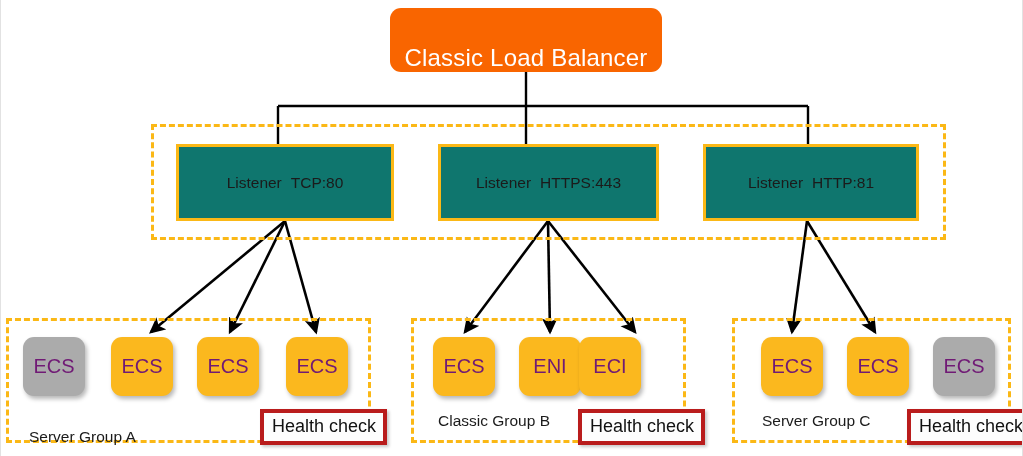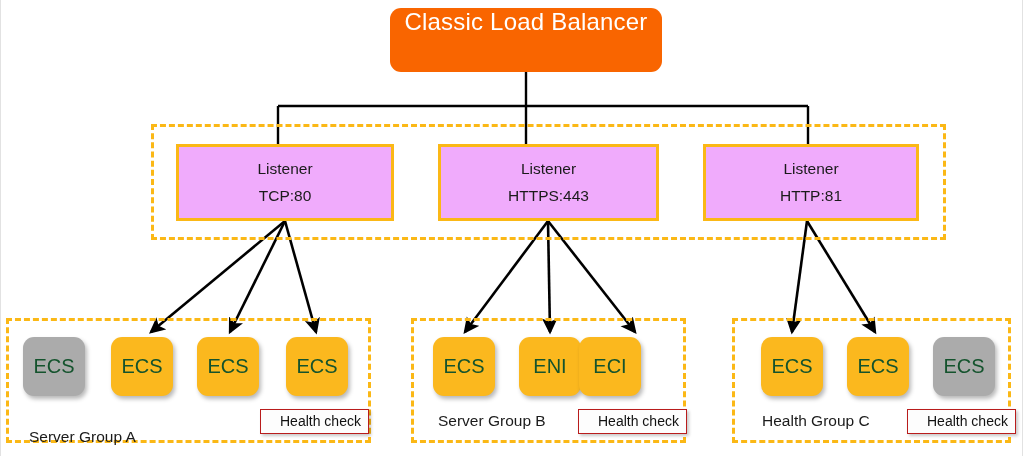--- a/index.html
+++ b/index.html
@@ -32,84 +32,83 @@
   
   .clb-node {
     position: absolute;
     left: 389px;
     top: 8px;
     width: 272px;
     height: 64px;
     background: #F96500;
     border-radius: 11px;
     display: flex;
-    align-items: flex-start;
+    align-items: flex-end;
     justify-content: center;
     color: #ffffff;
     font-size: 24px;
     letter-spacing: .2px;
   }
 
   
   .dashed-box {
     position: absolute;
     border: 3px dashed #FBB816;
     box-sizing: border-box;
     background: transparent;
   }
 
   
   .listener-box {
     position: absolute;
     box-sizing: border-box;
-    background: #f0abfc;
+    background: #0f766e;
     border: 3px solid #FBB816;
     display: flex;
-    flex-direction: column;
     align-items: center;
     justify-content: center;
     gap: 9px;
     color: #1b1b1b;
     font-size: 15.5px;
   }
 
   
   .chip {
     position: absolute;
     width: 62px;
     height: 59px;
     border-radius: 11px;
     display: flex;
     align-items: center;
     justify-content: center;
     font-size: 20px;
-    color: #14532d;
+    color: #701a75;
     box-shadow: 2px 3px 4px rgba(0,0,0,0.28);
     box-sizing: border-box;
   }
   .chip.active { background: #FBB81E; }
   .chip.inactive { background: #ABABAB; }
 
   
   .group-caption {
     position: absolute;
     font-size: 15.5px;
     color: #1b1b1b;
     white-space: nowrap;
   }
 
   
   .health-badge {
     position: absolute;
     background: #fdfdfd;
-    border: 1px solid #b91c1c;
+    border: 4px solid #b91c1c;
     box-shadow: 2px 2px 3px rgba(0,0,0,0.22);
-    font-size: 14px;
+    font-size: 18px;
     color: #111111;
-    padding: 3px 7px 4px 19px;
+    padding: 3px 7px 4px 8px;
     white-space: nowrap;
     box-sizing: border-box;
   }
 </style>
 </head>
 <body>
 
 <div id="canvas">
 
   <svg id="wires" viewBox="0 0 1023 456" xmlns="http://www.w3.org/2000/svg">
@@ -176,29 +175,29 @@
       <div class="dashed-box" style="left: 410px; top: 318px; width: 275px; height: 125px;"></div>
       <div class="chip active" style="left: 432px; top: 337px;">
         <span>ECS</span>
       </div>
       <div class="chip active" style="left: 518px; top: 337px; align-items: center;">
         <span>ENI</span>
       </div>
       <div class="chip active" style="left: 578px; top: 337px;">
         <span>ECI</span>
       </div>
-      <div class="group-caption" style="left: 437px; top: 412px;">Server Group B</div>
+      <div class="group-caption" style="left: 437px; top: 412px;">Classic Group B</div>
       <div class="health-badge" style="left: 577px; top: 409px;">Health check</div>
       <div class="dashed-box" style="left: 731px; top: 318px; width: 279px; height: 125px;"></div>
       <div class="chip active" style="left: 760px; top: 337px;">
         <span>ECS</span>
       </div>
       <div class="chip active" style="left: 846px; top: 337px;">
         <span>ECS</span>
       </div>
       <div class="chip inactive" style="left: 932px; top: 337px;">
         <span>ECS</span>
       </div>
-      <div class="group-caption" style="left: 761px; top: 412px;">Health Group C</div>
+      <div class="group-caption" style="left: 761px; top: 412px;">Server Group C</div>
       <div class="health-badge" style="left: 906px; top: 409px;">Health check</div>
     </div>
 
 </div>
 
 </body></html>

